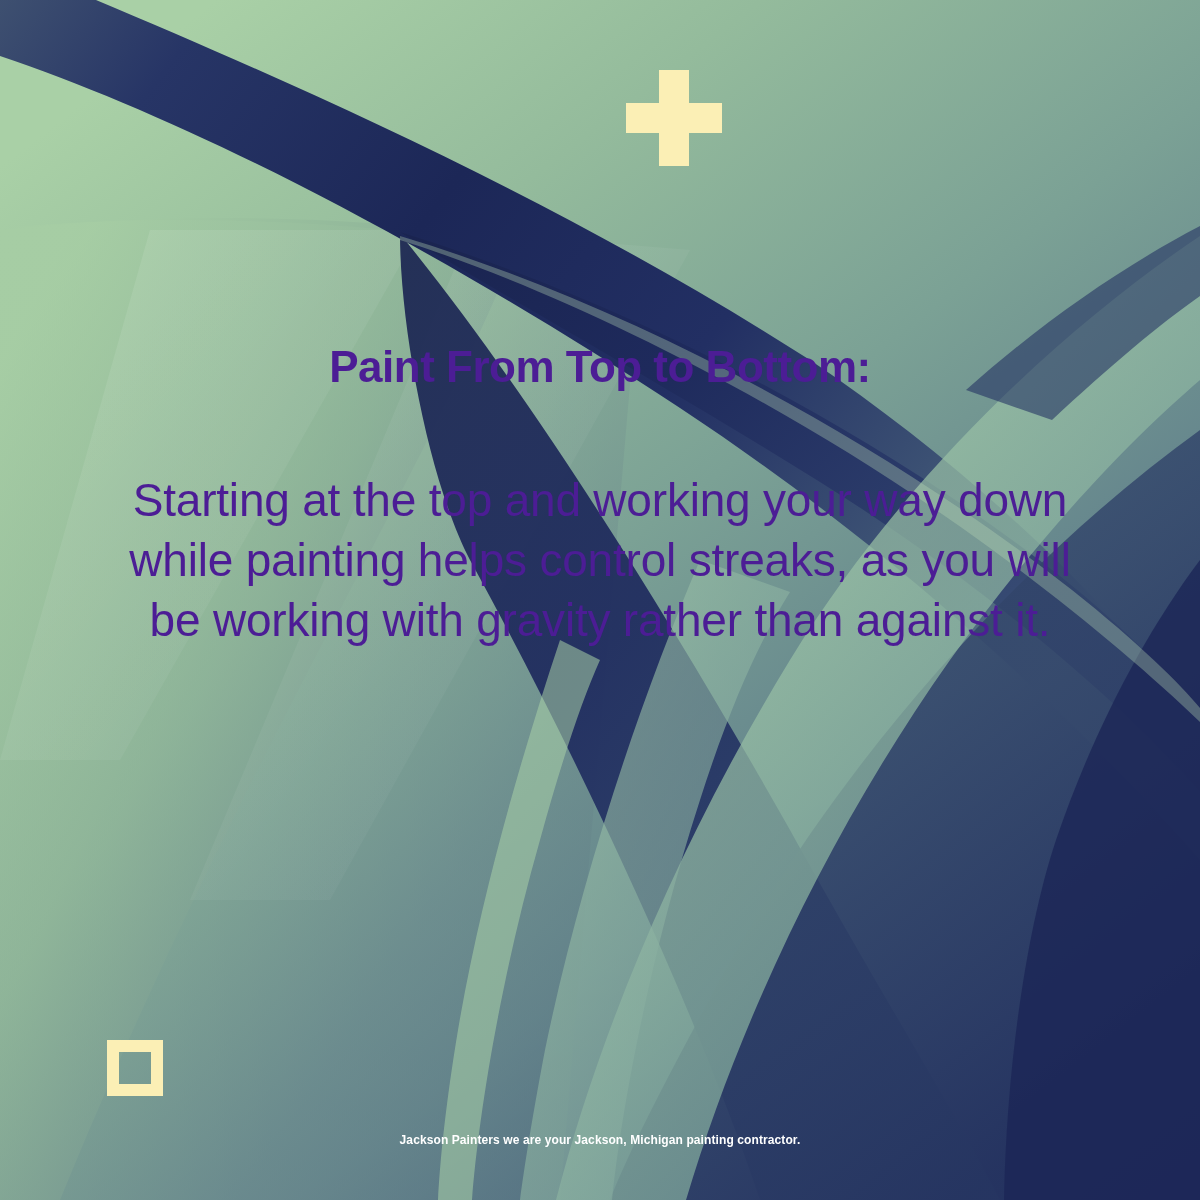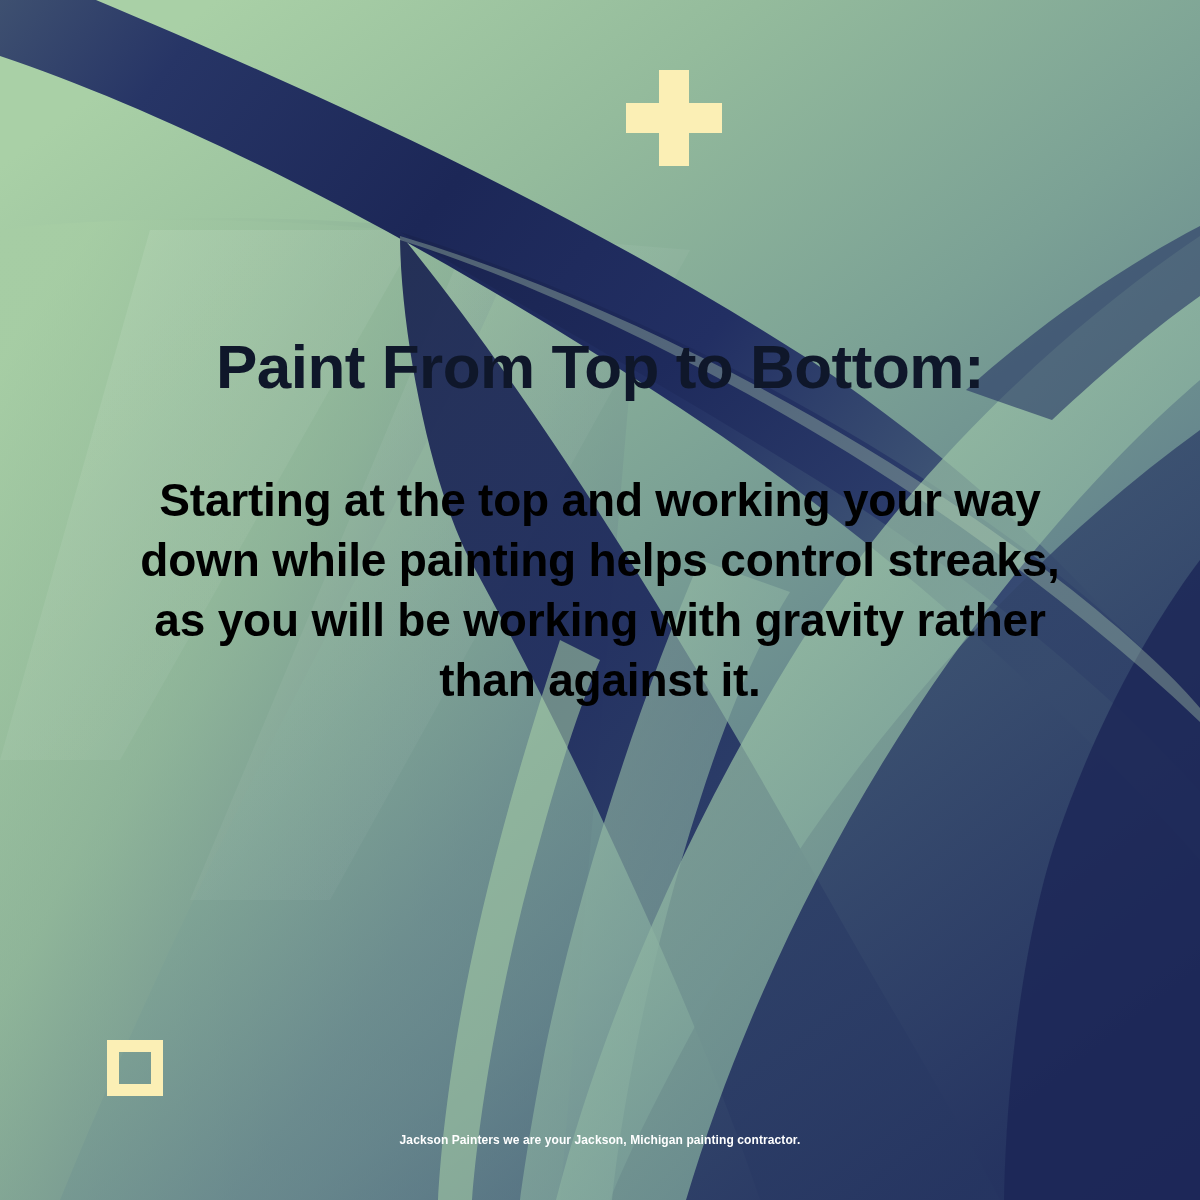--- a/index.html
+++ b/index.html
@@ -59,32 +59,32 @@
   
   .text-block {
     position: absolute;
     left: 100px;
     top: 330px;
     width: 1000px;
     text-align: center;
   }
   .headline {
     margin: 0;
-    color: #0f172a;
-    font-size: 62px;
+    color: #4c1d95;
+    font-size: 44px;
     font-weight: bold;
     line-height: 74px;
     letter-spacing: -0.5px;
     white-space: nowrap;
   }
   .body-copy {
     margin: 66px 0 0 0;
-    color: #000000;
+    color: #4c1d95;
     font-size: 46px;
-    font-weight: bold;
+    font-weight: normal;
     line-height: 60px;
     letter-spacing: -0.2px;
     padding: 0 28px;
   }
 
   .footer-line {
     position: absolute;
     left: 0;
     right: 0;
     top: 1133px;

